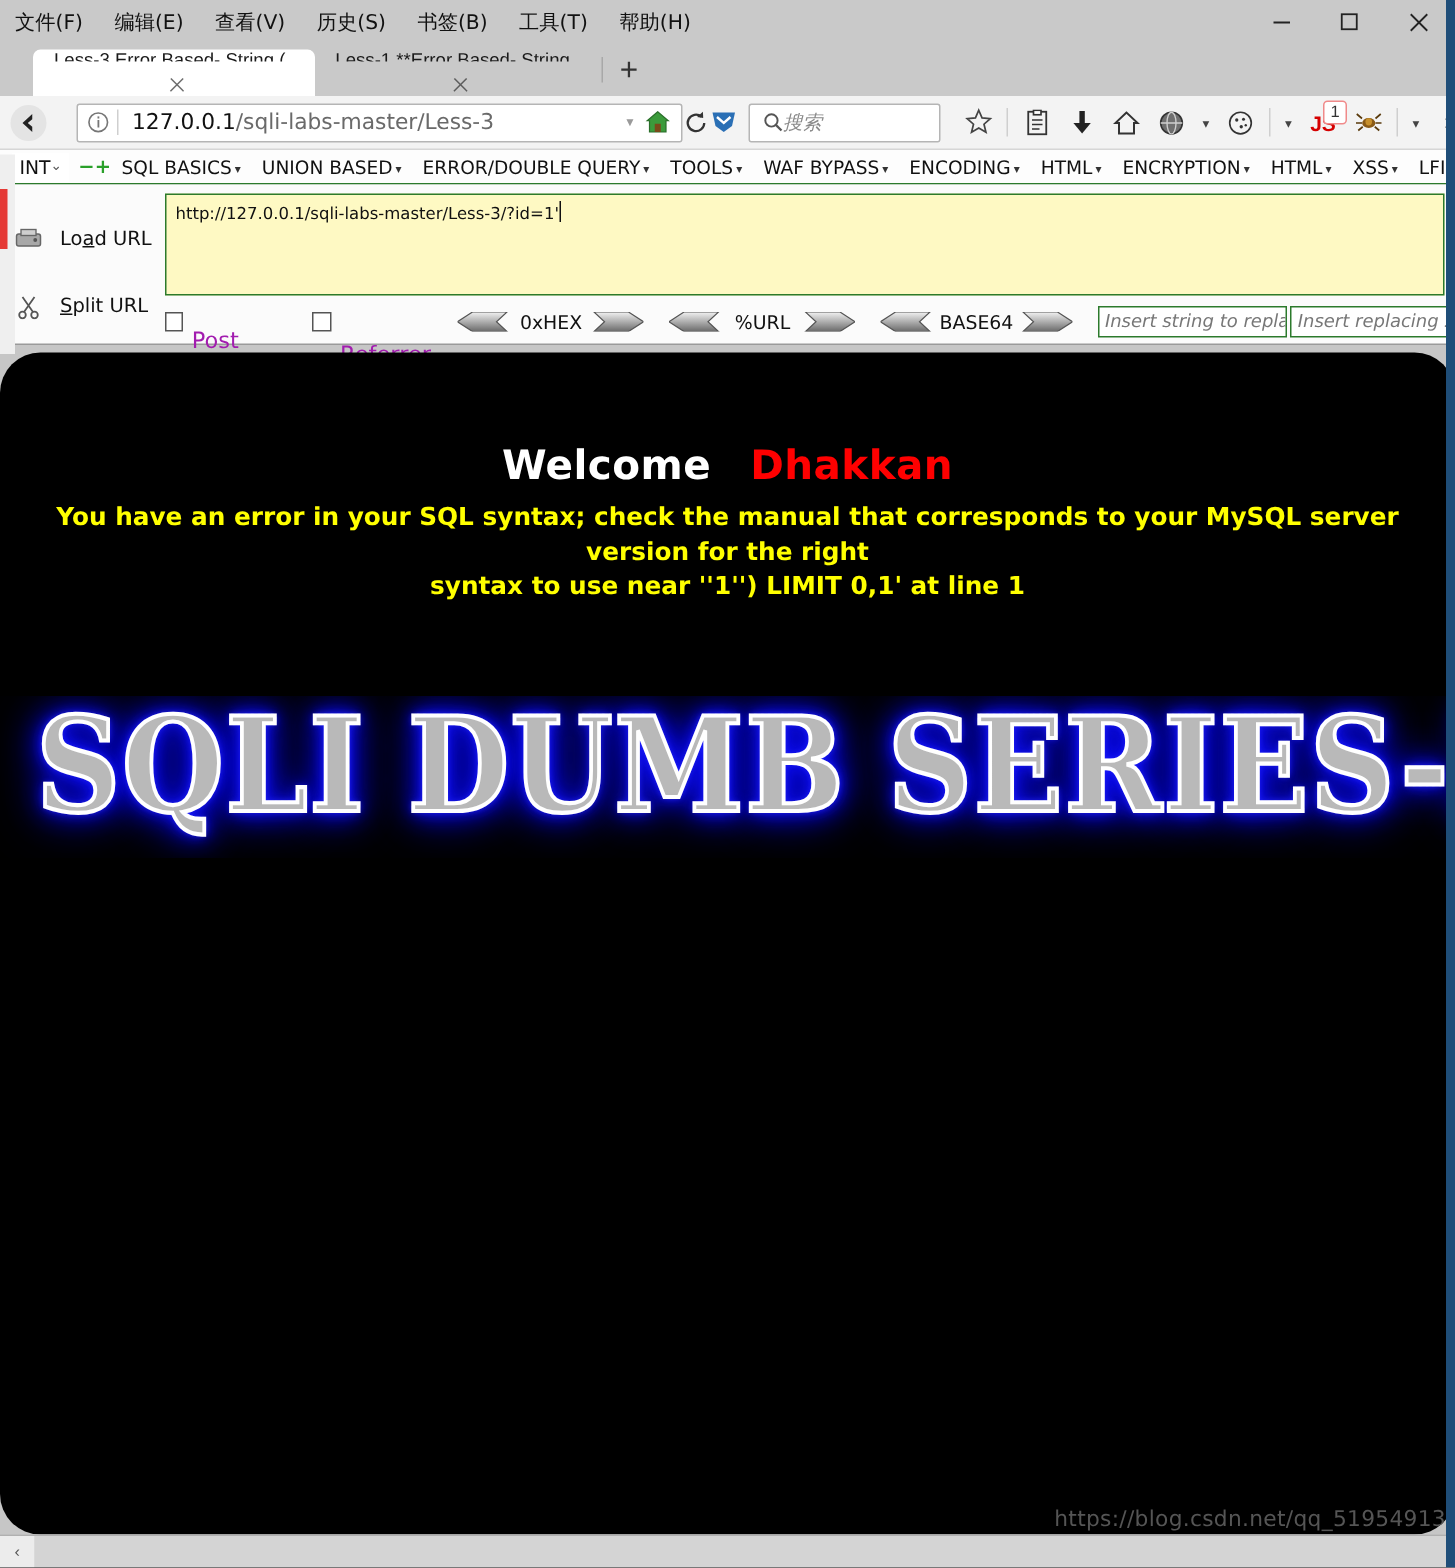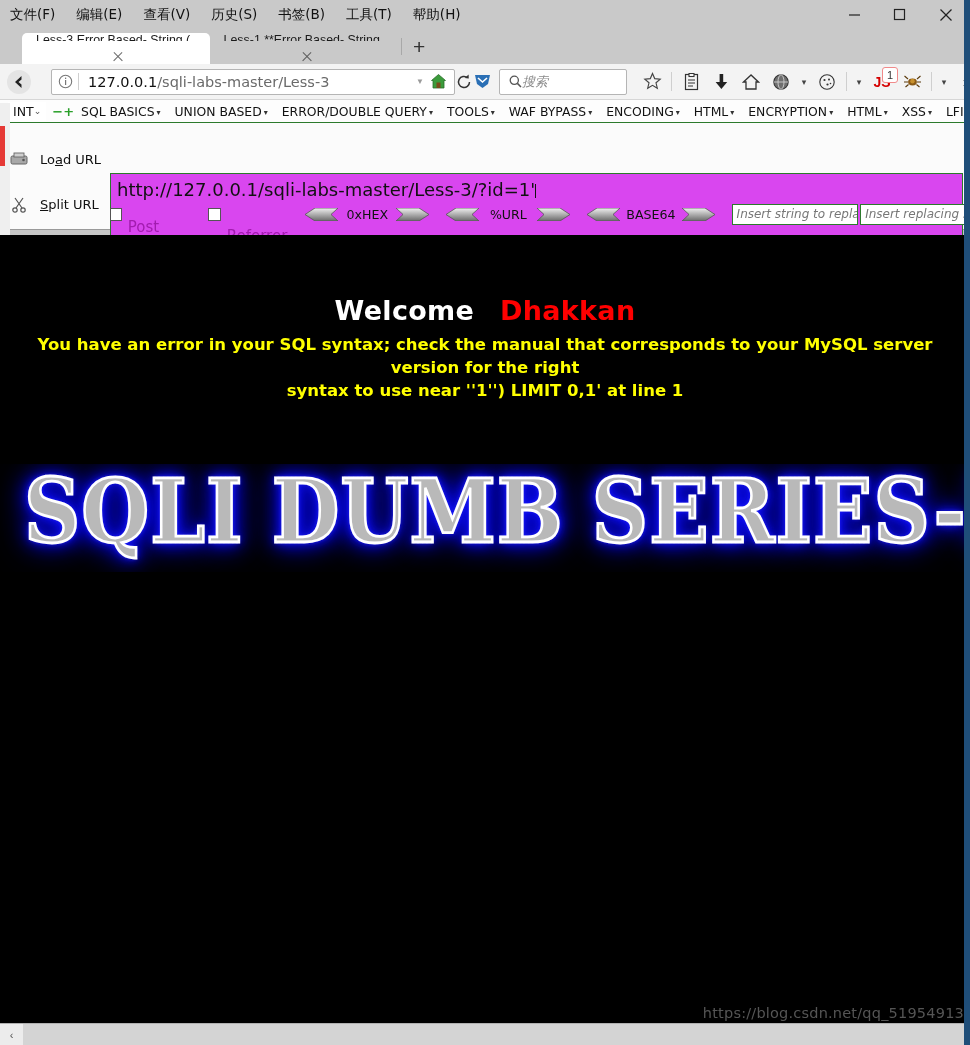--- a/index.html
+++ b/index.html
@@ -119,23 +119,23 @@
     background:#fbfbfb; height:107px; display:flex; position:relative;
     border-bottom:1px solid #9a9a9a;
   }
   .hbleft { width:110px; padding-top:4px; }
   .hbrow { height:25px; display:flex; align-items:center; gap:10px; padding-left:8px;margin-top:20px; }
   .hbrow .ico { width:22px; display:flex; align-items:center; justify-content:center; }
   .hbrow .lbl { font-size:13px; color:#111; font-family:"DejaVu Sans",sans-serif; }
   .hbrow .lbl u { text-decoration:underline; }
   .hbright { flex:1; padding:6px 4px 0 0; }
   .urlarea {
-    width:853px; height:68px; border:1px solid #2c7a2c; background:#d946ef;
-    font-size:18px; color:#111; padding:4px 6px; line-height:1.35;
-    font-family:"DejaVu Sans", sans-serif; position:relative;margin-top:44px;
+    width:853px; height:68px; border:1px solid #2c7a2c; background:#fef9c3;
+    font-size:11px; color:#111; padding:4px 6px; line-height:1.35;
+    font-family:"DejaVu Sans", sans-serif; position:relative;
   }
   .cursor {
     display:inline-block; width:1px; height:14px; background:#111;
     vertical-align:-2px; margin-left:0px;
   }
   .optrow {
     position:absolute; left:110px; bottom:2px; height:26px;
     display:flex; align-items:center; gap:0;
   }
   .chk { display:flex; align-items:center; gap:6px; margin-right:18px; }
@@ -156,21 +156,21 @@
   }
   .repinput + .repinput { margin-left:2px; }
 
   
   .rail { position:absolute; left:0; top:103px; width:10px; height:133px; background:#efefef; }
   .railred { position:absolute; left:0; top:126px; width:5px; height:40px; background:#e53935; }
 
   
   .page {
     position:absolute; left:0; top:235px; width:970px; height:788px;
-    background:#000; overflow:hidden;
+    background:#000; overflow:hidden;border-radius:27px;
   }
   .welcome {
     text-align:center; margin-top:60px; font-size:27px; letter-spacing:.3px;
     font-family:"DejaVu Sans", sans-serif;
   }
   .welcome .w { color:#fff; font-weight:bold; }
   .welcome .d { color:#f00; font-weight:bold; margin-left:26px; }
   .errtext {
     color:#ff0; font-size:16.5px; font-weight:bold; text-align:center;
     line-height:1.38; margin:8px auto 0; width:900px;

